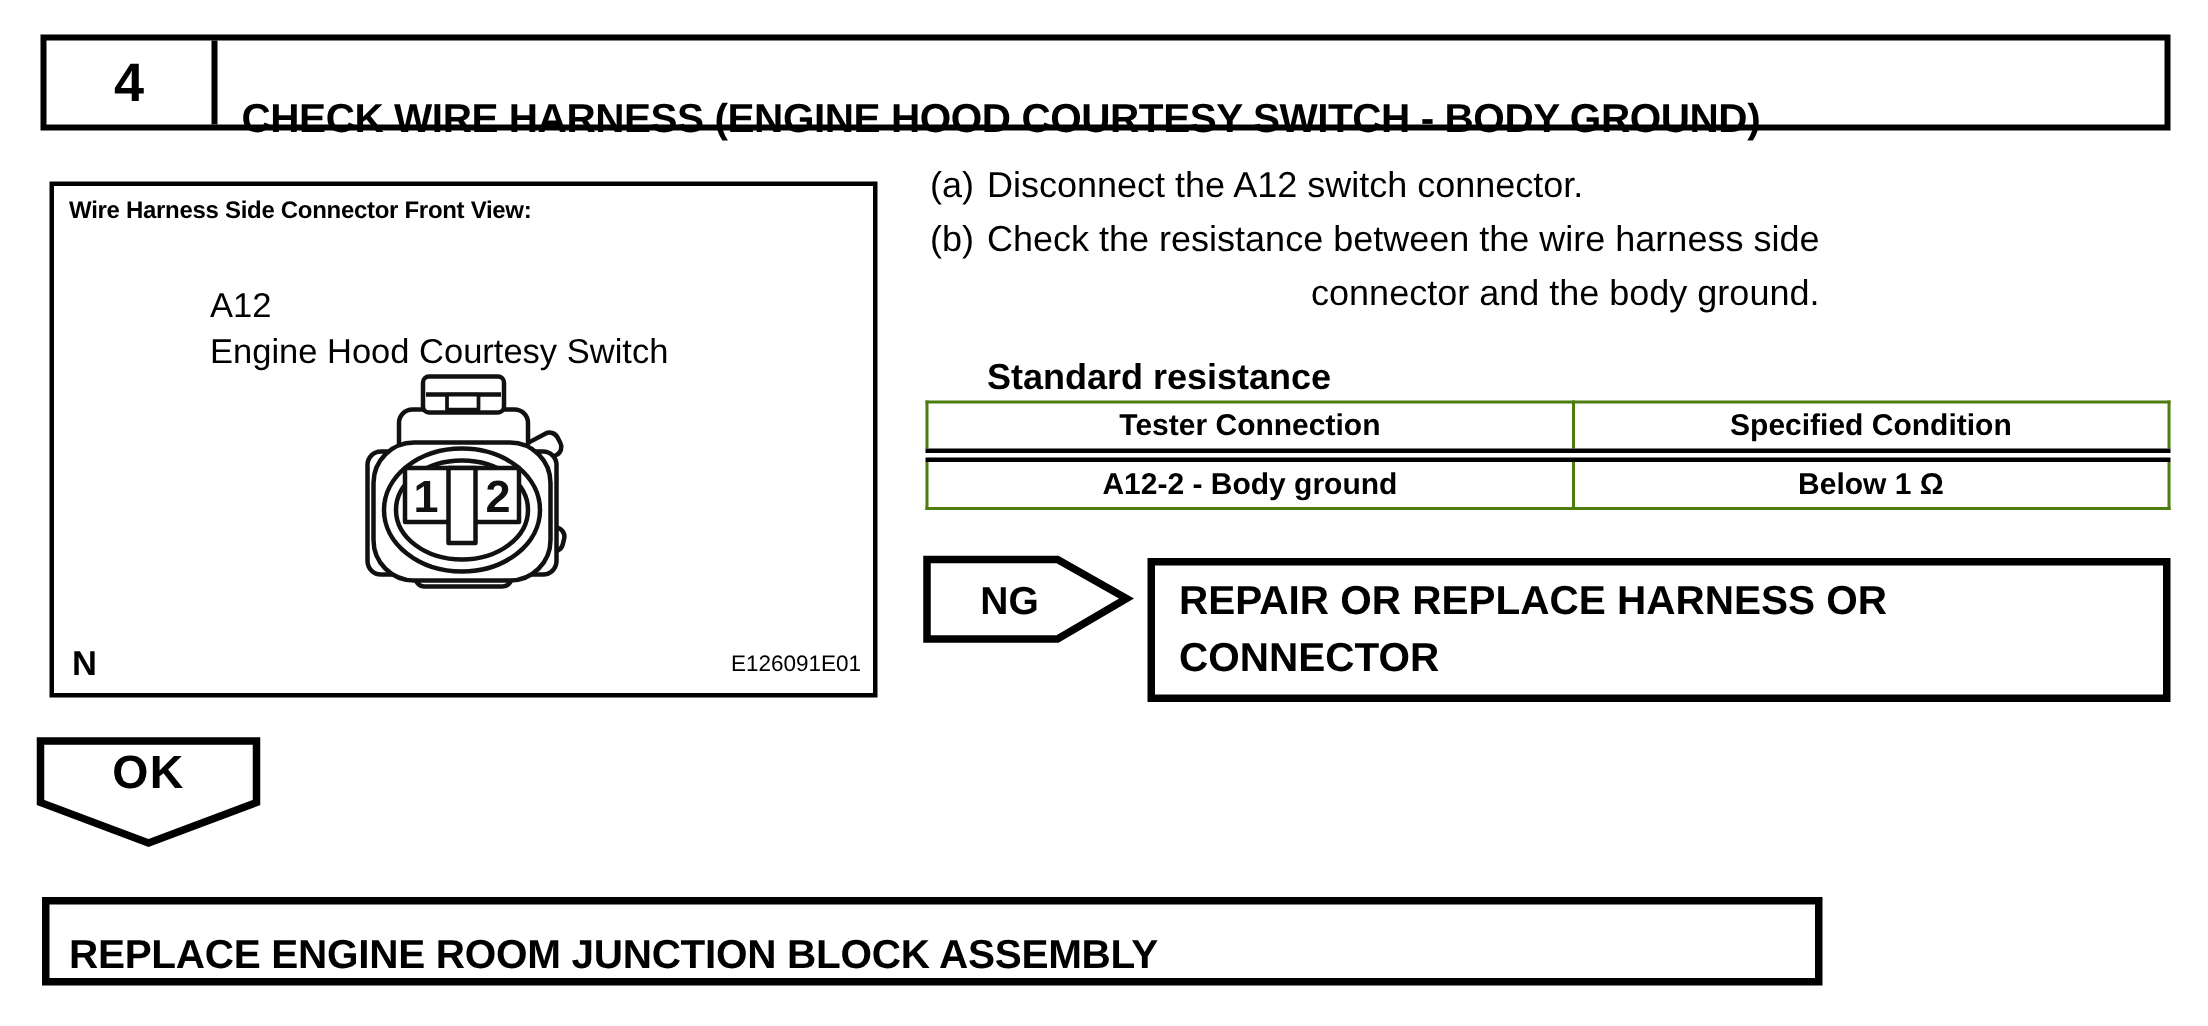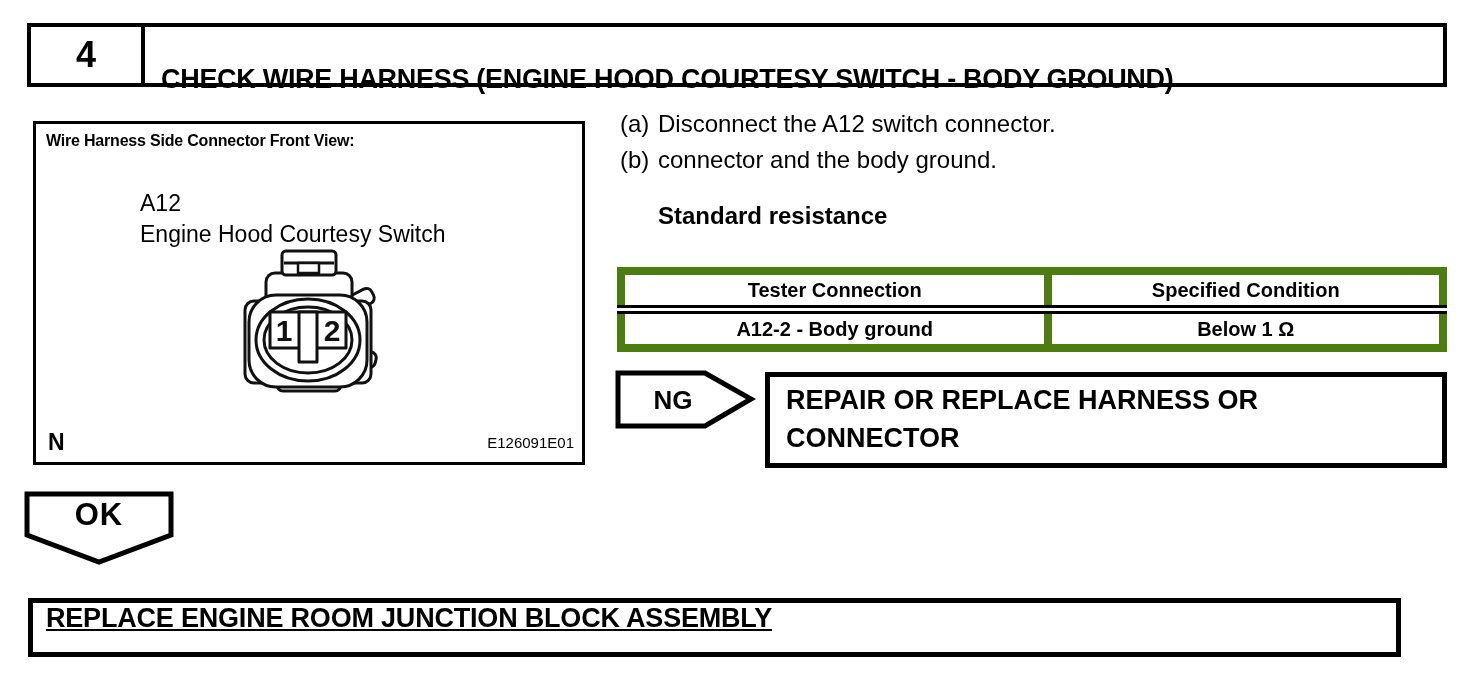--- a/index.html
+++ b/index.html
@@ -51,21 +51,21 @@
   .instr-marker { width: 38px; flex: none; }
   .instr-text .line { display: block; white-space: nowrap; text-align: right; }
   .instr-subheading { margin-left: 38px; margin-top: 20px; font-weight: bold; }
 
   
   #spec-table {
     left: 617px; top: 267px; width: 830px;
     border-collapse: collapse; table-layout: fixed;
   }
   #spec-table th, #spec-table td {
-    border: 8px solid #4d7c0f;
+    border: 2px solid #4d7c0f;
     font-size: 20px; font-weight: bold; text-align: center;
     height: 30px; padding: 0;
   }
   #spec-table thead th { border-bottom: 9px double #000; }
   #spec-table col.c1 { width: 52%; }
   #spec-table col.c2 { width: 48%; }
 
   
   #ng-arrow { left: 615px; top: 370px; }
   #ng-label {
@@ -83,26 +83,25 @@
 
   #ok-arrow { left: 24px; top: 491px; }
   #ok-label {
     left: 24px; top: 497px; width: 150px;
     text-align: center; font-size: 31px; font-weight: bold;
     letter-spacing: 1px;
   }
 
   
   #final-box {
-    left: 28px; top: 598px; width: 1373px; height: 59px;
+    left: 28px; top: 598px; width: 1187px; height: 59px;
     border: 5px solid #000; box-sizing: border-box;
-    display: flex; align-items: flex-start; padding-left: 13px;
+    display: flex; align-items: flex-end; padding-left: 13px;
     font-size: 27px; font-weight: bold; letter-spacing: -0.2px;
     white-space: nowrap;
-    text-decoration: underline;
   }
 </style>
 </head>
 <body>
 
 <div id="page">
 
   <div id="header-box" class="abs">
     <div id="step-number-cell">4</div>
     <div id="step-title">CHECK WIRE HARNESS (ENGINE HOOD COURTESY SWITCH - BODY GROUND)</div>
@@ -151,20 +150,21 @@
   <div id="instructions" class="abs">
     <div class="instr-row">
       <span class="instr-marker">(a)</span>
       <span class="instr-text">
         <span class="line">Disconnect the A12 switch connector.</span>
       </span>
     </div>
     <div class="instr-row">
       <span class="instr-marker">(b)</span>
       <span class="instr-text">
+        <span class="line">Check the resistance between the wire harness side</span>
         <span class="line">connector and the body ground.</span>
       </span>
     </div>
     <div class="instr-subheading">Standard resistance</div>
   </div>
 
   <table id="spec-table" class="abs">
     <colgroup>
         <col class="c1">
         <col class="c2">

